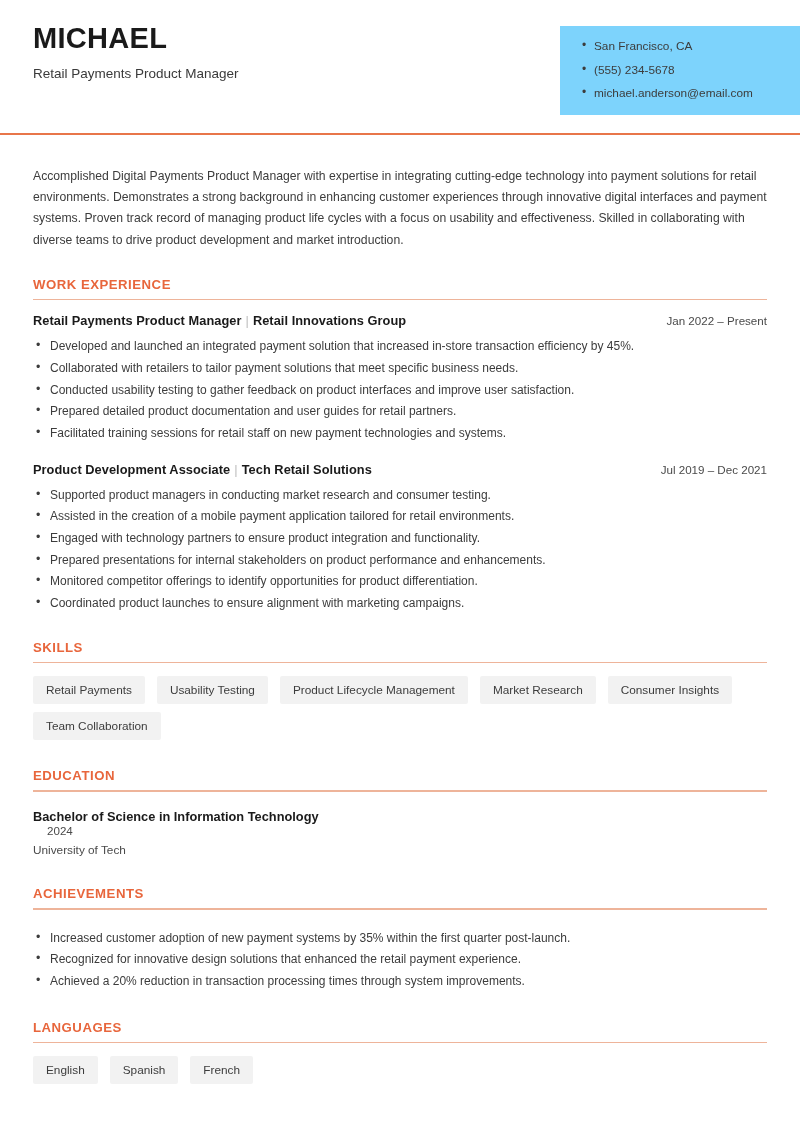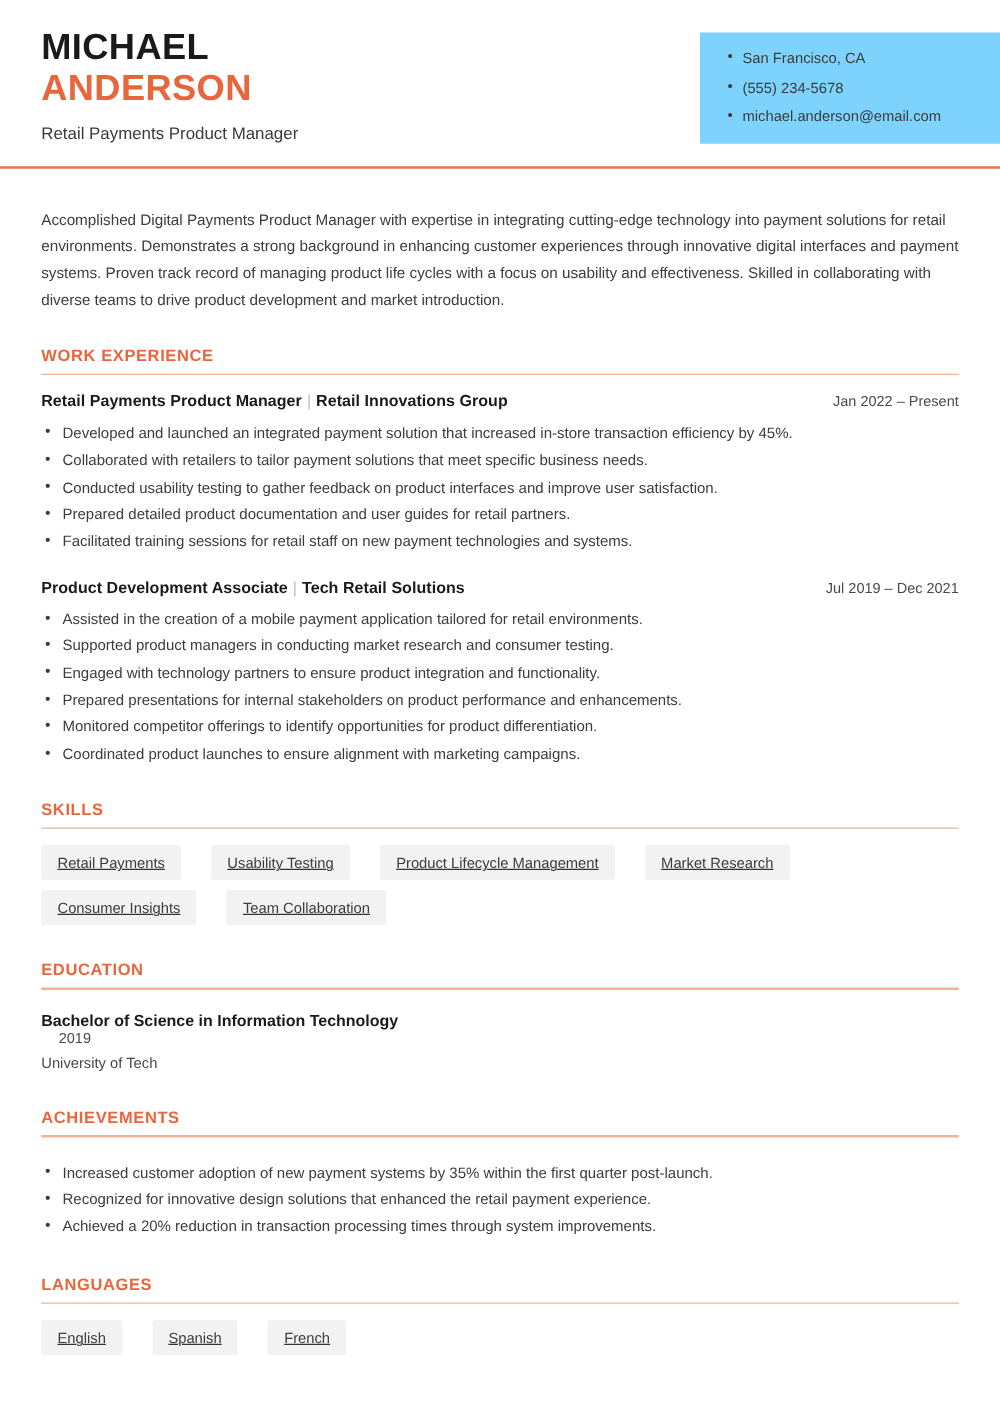--- a/index.html
+++ b/index.html
@@ -165,22 +165,21 @@
     left: 3px;
     top: -1px;
     color: #3c3c3c;
     font-size: 12.5px;
   }
 
   
   .chips {
     display: flex;
     flex-wrap: wrap;
-    gap: 8px 24px;
-    text-decoration: underline;
+    gap: 8px 12px;
   }
   .chip {
     background: #f2f2f2;
     border-radius: 2px;
     font-size: 11.8px;
     color: #3c3c3c;
     padding: 7px 13px;
     line-height: 14px;
     white-space: nowrap;
   }
@@ -218,21 +217,20 @@
   #section-achievements .section-rule { margin-bottom: 21px; }
 </style>
 </head>
 <body>
 
 <div class="page">
 
   <div class="header">
     <div class="header-left">
       <div class="name-first">MICHAEL</div>
-      <div class="name-last">ANDERSON</div>
       <div class="job-title">Retail Payments Product Manager</div>
     </div>
 
     <div class="contact-box">
       <div class="contact-item">San Francisco, CA</div>
       <div class="contact-item">(555) 234-5678</div>
       <div class="contact-item">michael.anderson@email.com</div>
     </div>
 
     <div class="header-rule"></div>
@@ -259,22 +257,22 @@
           <li>Facilitated training sessions for retail staff on new payment technologies and systems.</li>
         </ul>
       </div>
 
       <div class="job">
         <div class="job-head">
           <div class="job-heading"><span>Product Development Associate</span><span class="job-sep">|</span><span>Tech Retail Solutions</span></div>
           <div class="job-dates">Jul 2019 – Dec 2021</div>
         </div>
         <ul class="bullets">
+          <li>Supported product managers in conducting market research and consumer testing.</li>
           <li>Assisted in the creation of a mobile payment application tailored for retail environments.</li>
-          <li>Supported product managers in conducting market research and consumer testing.</li>
           <li>Engaged with technology partners to ensure product integration and functionality.</li>
           <li>Prepared presentations for internal stakeholders on product performance and enhancements.</li>
           <li>Monitored competitor offerings to identify opportunities for product differentiation.</li>
           <li>Coordinated product launches to ensure alignment with marketing campaigns.</li>
         </ul>
       </div>
     </div>
 
     <div class="section" id="section-skills">
       <div class="section-title">SKILLS</div>
@@ -288,21 +286,21 @@
         <span class="chip">Team Collaboration</span>
       </div>
     </div>
 
     <div class="section" id="section-education">
       <div class="section-title">EDUCATION</div>
       <div class="section-rule"></div>
       <div class="edu-entry">
         <div class="edu-head">
           <div class="edu-degree">Bachelor of Science in Information Technology</div>
-          <div class="edu-year">2019</div>
+          <div class="edu-year">2024</div>
         </div>
         <div class="edu-school">University of Tech</div>
       </div>
     </div>
 
     <div class="section" id="section-achievements">
       <div class="section-title">ACHIEVEMENTS</div>
       <div class="section-rule"></div>
       <ul class="bullets">
         <li>Increased customer adoption of new payment systems by 35% within the first quarter post-launch.</li>

